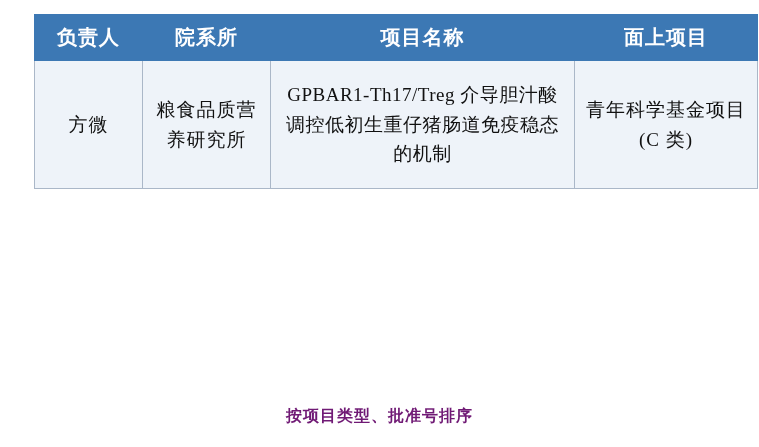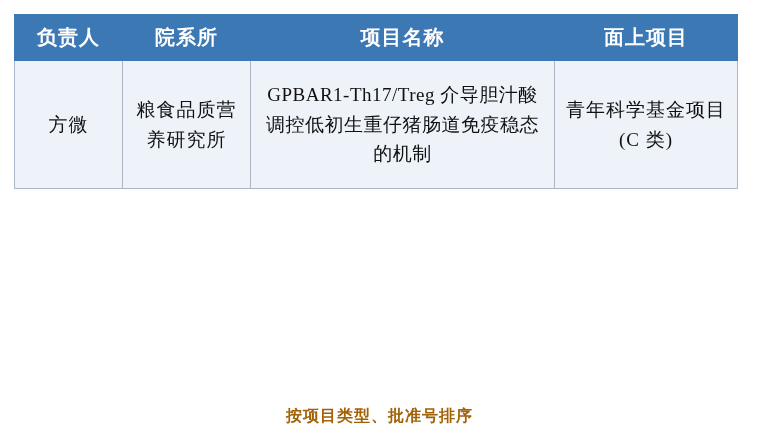--- a/index.html
+++ b/index.html
@@ -15,21 +15,21 @@
     overflow: hidden;
   }
   .page {
     position: relative;
     width: 759px;
     height: 447px;
     box-sizing: border-box;
   }
   .table-wrap {
     position: absolute;
-    left: 14px;
+    left: 34px;
     top: 14px;
     width: 723px;
   }
   table.project-table {
     border-collapse: collapse;
     table-layout: fixed;
     width: 723px;
   }
   table.project-table col.c0 { width: 108px; }
   table.project-table col.c1 { width: 128px; }
@@ -74,21 +74,21 @@
 
   .caption {
     position: absolute;
     left: 0;
     top: 406px;
     width: 759px;
     text-align: center;
     font-size: 16px;
     font-weight: bold;
     letter-spacing: 1px;
-    color: #a16207;
+    color: #701a75;
     font-family: "Liberation Serif", "DejaVu Serif", serif;
   }
 </style>
 </head>
 <body>
 
 <div class="page">
 
   <div class="table-wrap">
     <table class="project-table">

